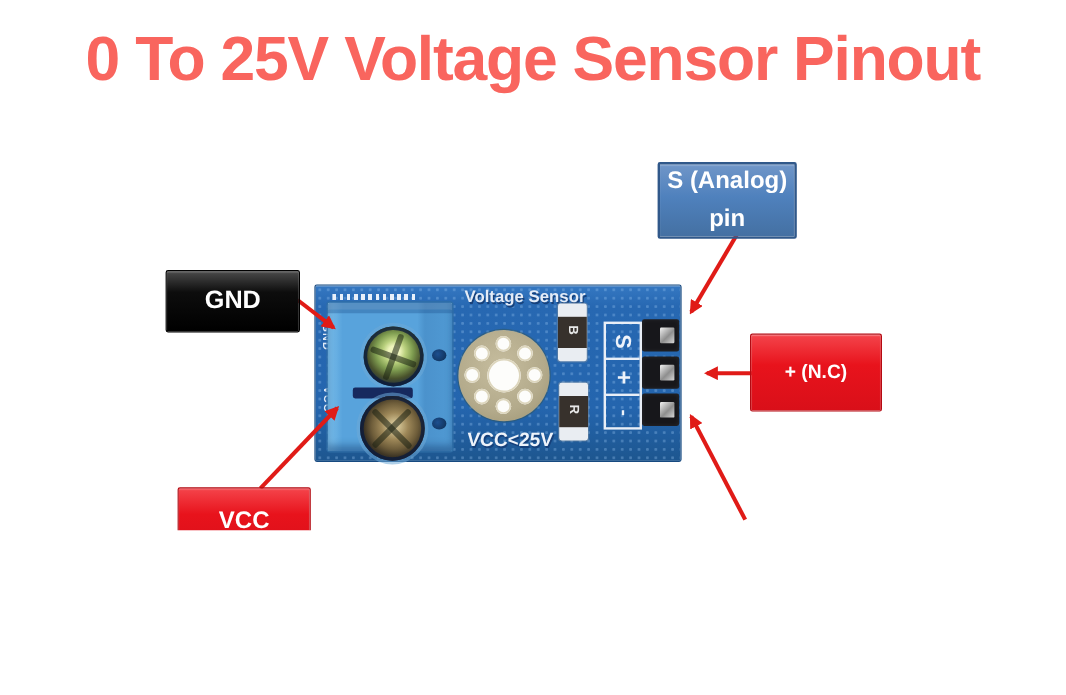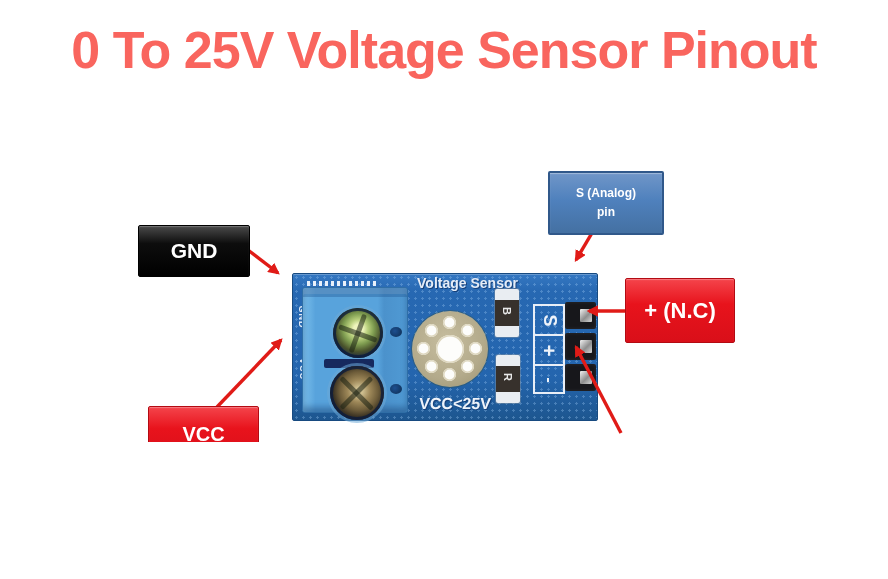--- a/index.html
+++ b/index.html
@@ -6,27 +6,27 @@
   #stage{position:relative;width:888px;height:442px;background:#ffffff;overflow:hidden;
          font-family:"Liberation Sans",sans-serif;}
 
   
   .title{position:absolute;left:0;top:20px;width:100%;text-align:center;
          font-size:52px;font-weight:700;letter-spacing:-1px;color:#f9655e;}
   .footer{position:absolute;left:0;top:508px;width:100%;text-align:center;
           font-size:33px;font-weight:700;color:#8e8e8e;letter-spacing:0.5px;}
 
   
-  .board{position:absolute;left:292px;top:237px;width:304px;height:146px;
+  .board{position:absolute;left:262px;top:237px;width:304px;height:146px;
          background:
            radial-gradient(circle,rgba(150,195,240,.35) 1px,transparent 1.4px),
            linear-gradient(180deg,#3578c2 0%,#2768b2 12%,#2465ae 70%,#1d568f 100%);
          background-size:7px 7px,100% 100%;
          border:1px solid #174a80;border-radius:2px;
-         box-shadow:inset 0 1px 0 rgba(255,255,255,.25);margin-top:36px;}
+         box-shadow:inset 0 1px 0 rgba(255,255,255,.25);}
   .silk-title{position:absolute;left:107px;top:1px;width:135px;text-align:center;
               font-size:14px;font-weight:700;color:#e4ecf7;text-shadow:1px 1px 0 #16407a;}
   .silk-rating{position:absolute;left:112px;top:121px;width:100px;text-align:center;
                font-size:16px;font-weight:700;color:#eef3fa;text-shadow:1px 1px 0 #16407a;
                transform:skewX(-4deg);}
   .silk-vert{position:absolute;width:30px;text-align:center;font-size:9px;font-weight:700;
              color:#dfe9f5;transform:rotate(90deg);letter-spacing:1px;}
   .silk-gnd{left:-6px;top:38px;}
   .silk-vcc{left:-5px;top:90px;}
 
@@ -101,22 +101,22 @@
   .callout{position:absolute;display:flex;align-items:center;justify-content:center;
            color:#fff;font-weight:700;text-align:center;border-radius:2px;}
   .callout.black{background:linear-gradient(180deg,#4a4a4a 0%,#0d0d0d 35%,#000 100%);
                  border:1px solid #000;box-shadow:inset 0 1px 1px rgba(255,255,255,.25);}
   .callout.red{background:linear-gradient(180deg,#f4444b 0%,#e8131c 40%,#d90f19 100%);
                border:1px solid #b30a12;box-shadow:inset 0 1px 1px rgba(255,255,255,.3);}
   .callout.blue{background:linear-gradient(180deg,#7096c8 0%,#4f81bd 45%,#4470a2 100%);
                 border:2px solid #30588a;box-shadow:inset 0 1px 1px rgba(255,255,255,.35);}
   .co-gnd{left:138px;top:225px;width:110px;height:50px;font-size:21px;}
   .co-vcc{left:148px;top:406px;width:109px;height:54px;font-size:20px;}
-  .co-s{left:548px;top:135px;width:112px;height:60px;font-size:12px;line-height:1.55;margin-top:36px;}
-  .co-nc{left:625px;top:278px;width:108px;height:63px;font-size:22px;}
+  .co-s{left:548px;top:135px;width:112px;height:60px;font-size:20px;line-height:1.55;}
+  .co-nc{left:625px;top:278px;width:108px;height:63px;font-size:16px;}
   .co-mgnd{left:575px;top:433px;width:107px;height:62px;font-size:19px;}
 
   
   #arrows{position:absolute;left:0;top:0;width:888px;height:579px;pointer-events:none;}
 </style>
 </head>
 <body>
 
 <div id="stage">
 

